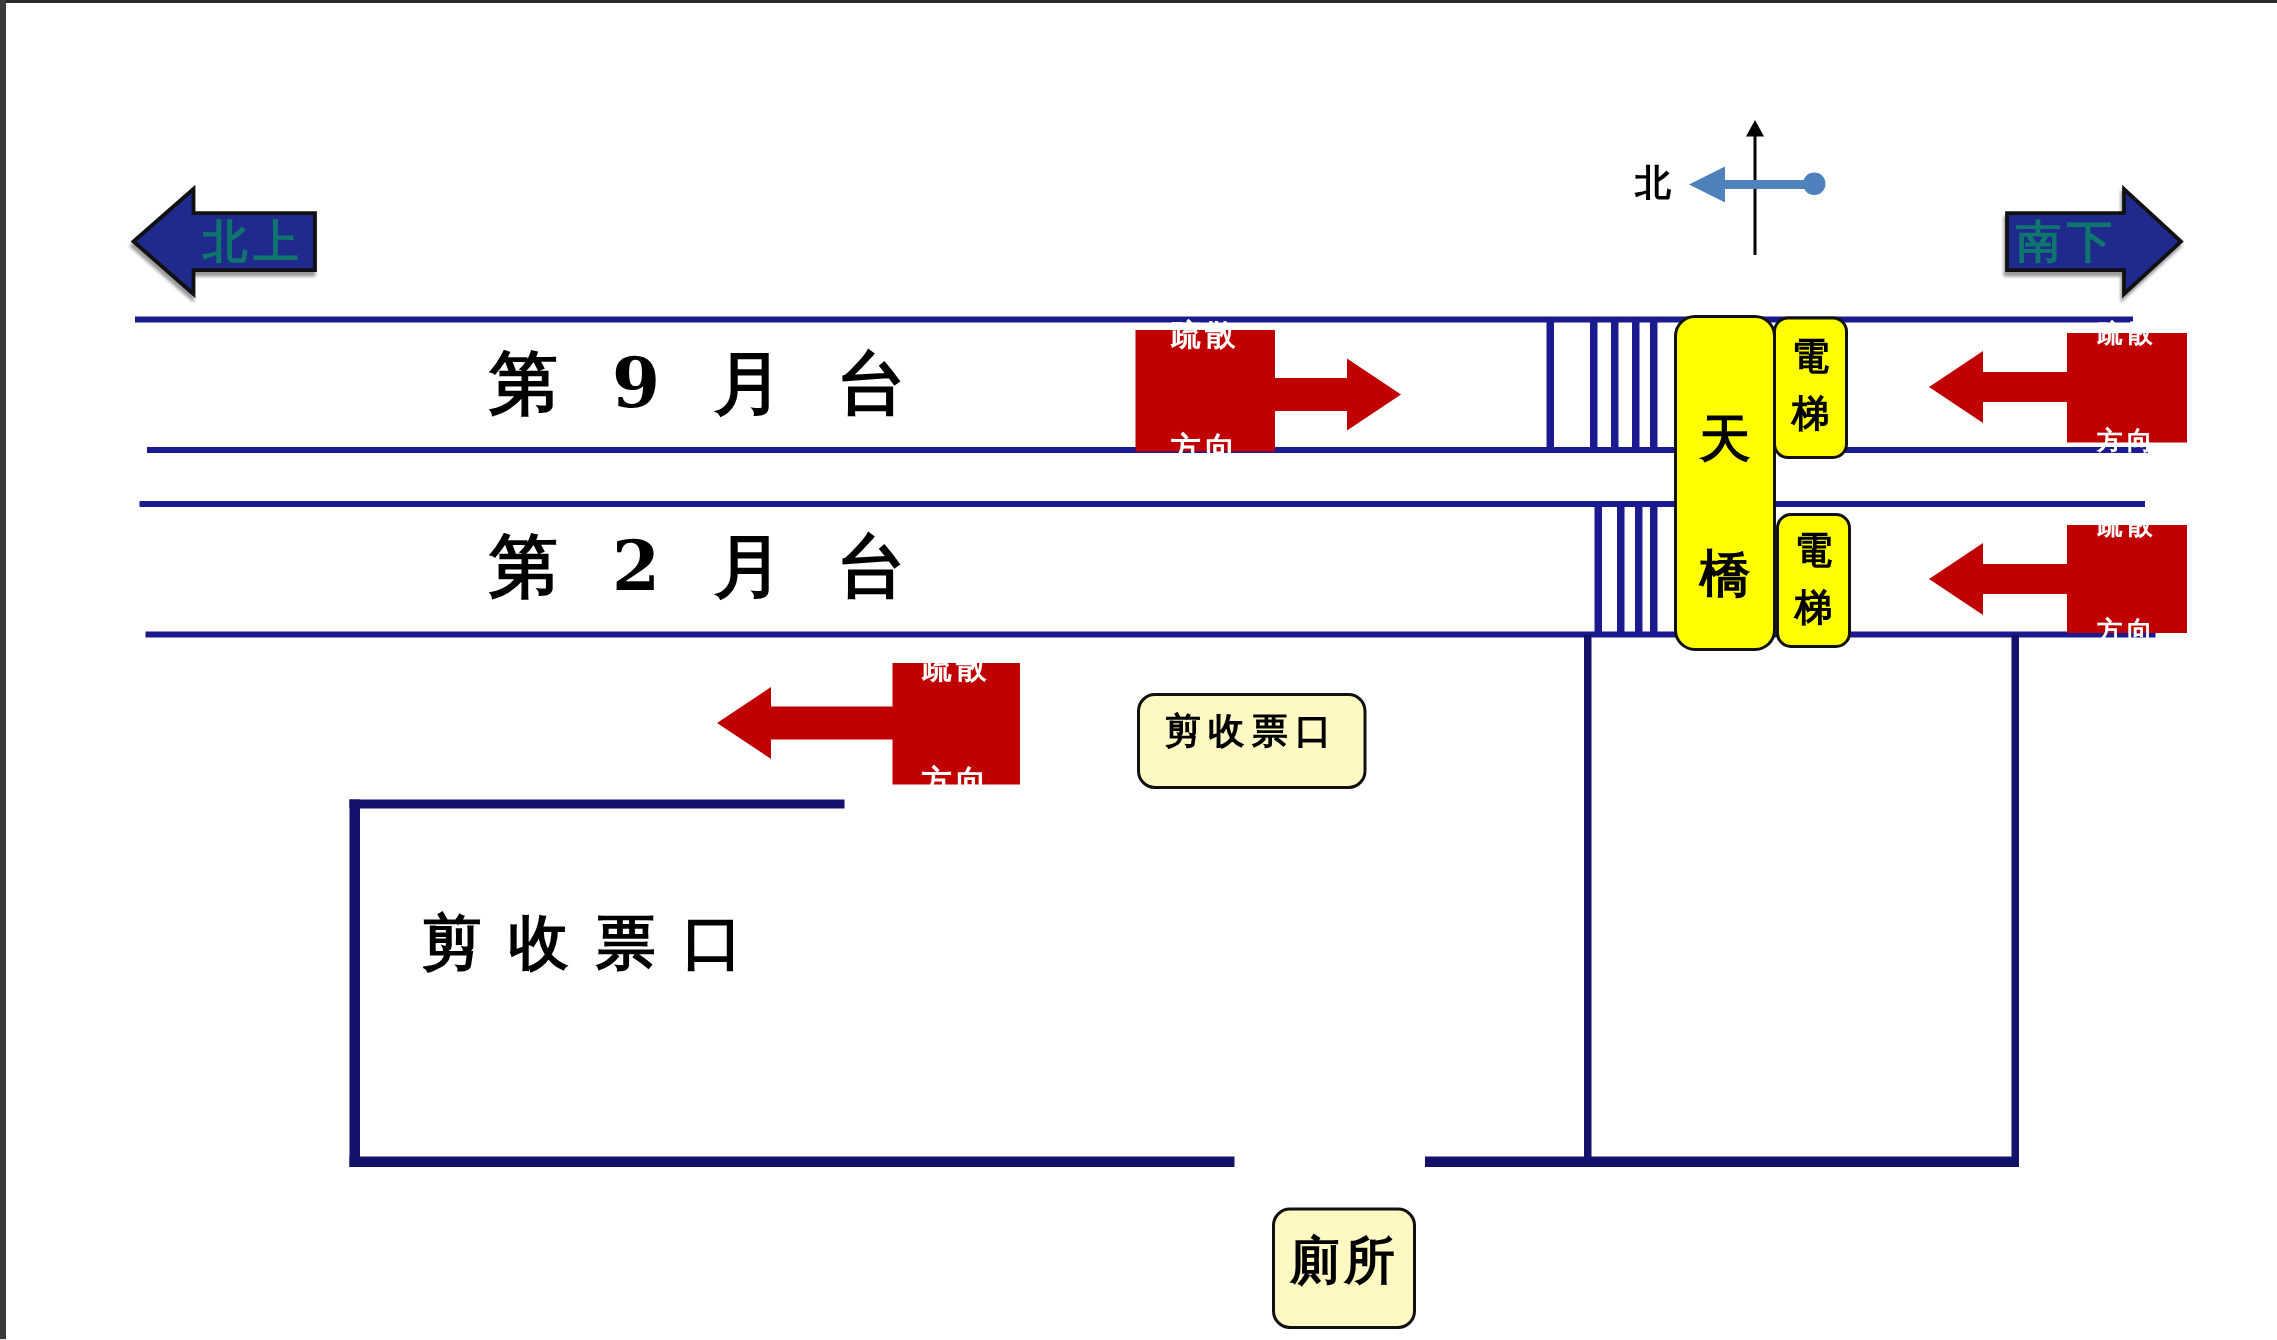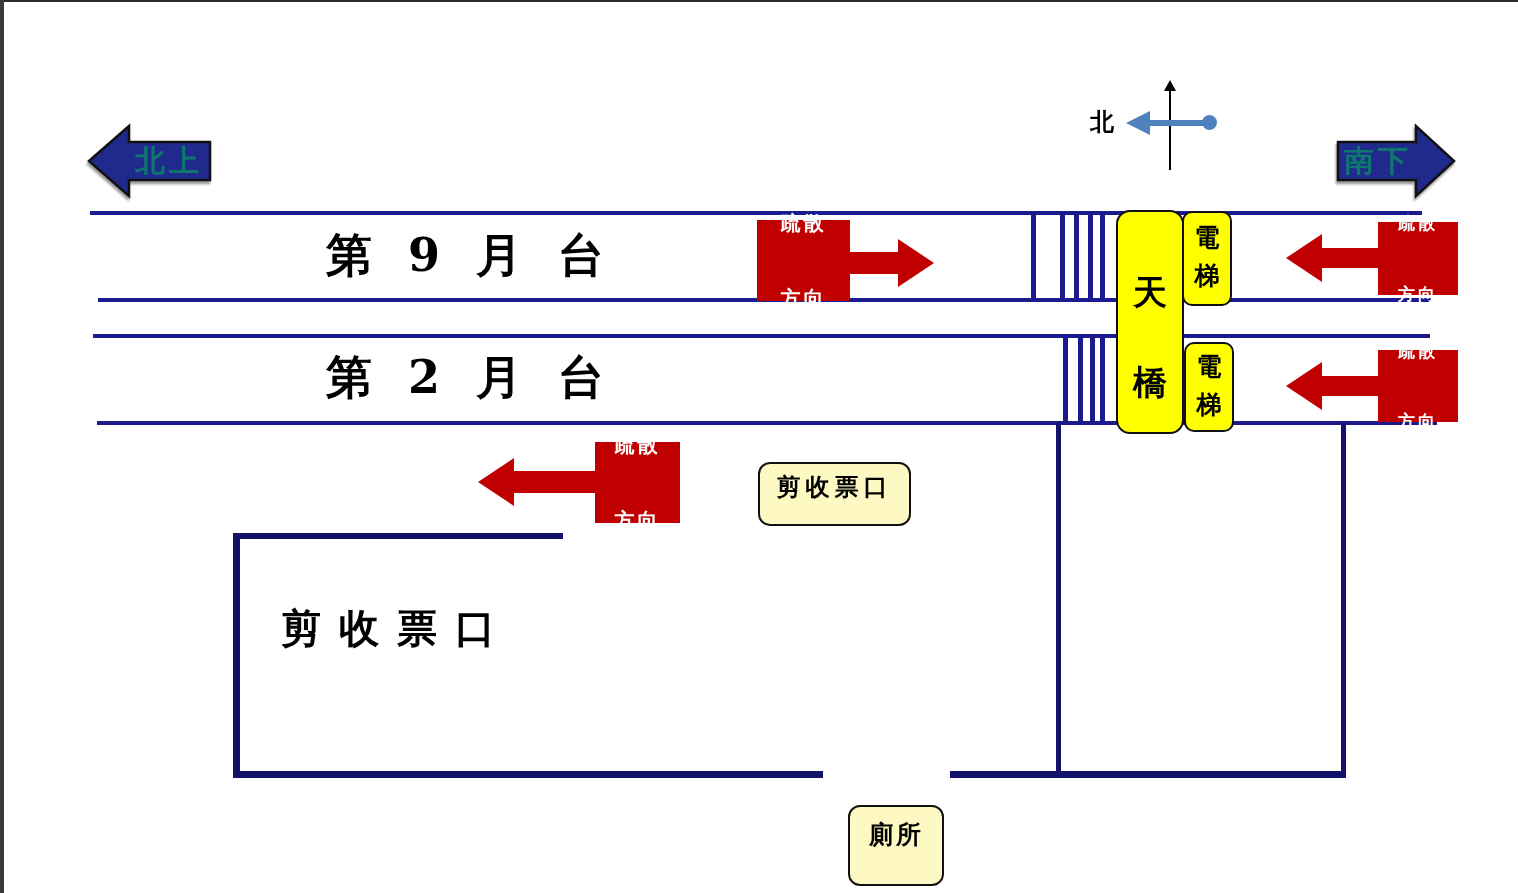--- a/index.html
+++ b/index.html
@@ -160,21 +160,21 @@
     <div class="abs tri tri-left" style="left:478px;top:458px;"></div>
   </div>
 
 
   <div class="abs fac fac-blue" style="left:758px;top:462px;width:149px;height:60px;">
     <span style="margin-top:7px;font-size:24px;letter-spacing:5px;">剪收票口</span>
   </div>
 
 
   <div class="abs fac fac-blue" style="left:848px;top:805px;width:92px;height:77px;">
-    <span style="margin-top:11px;font-size:25px;letter-spacing:2px;">廁所</span>
+    <span style="margin-top:11px;font-size:34px;letter-spacing:2px;">廁所</span>
   </div>
 
   <div class="abs wall" style="left:233px;top:533px;width:330px;height:6px;"></div>
   <div class="abs wall" style="left:233px;top:533px;width:7px;height:245px;"></div>
   <div class="abs wall" style="left:233px;top:771px;width:590px;height:7px;"></div>
   <div class="abs wall" style="left:950px;top:771px;width:396px;height:7px;"></div>
 
   <div class="abs wall" style="left:1056px;top:423px;width:5px;height:354px;"></div>
   <div class="abs wall" style="left:1341px;top:423px;width:5px;height:354px;"></div>
 

